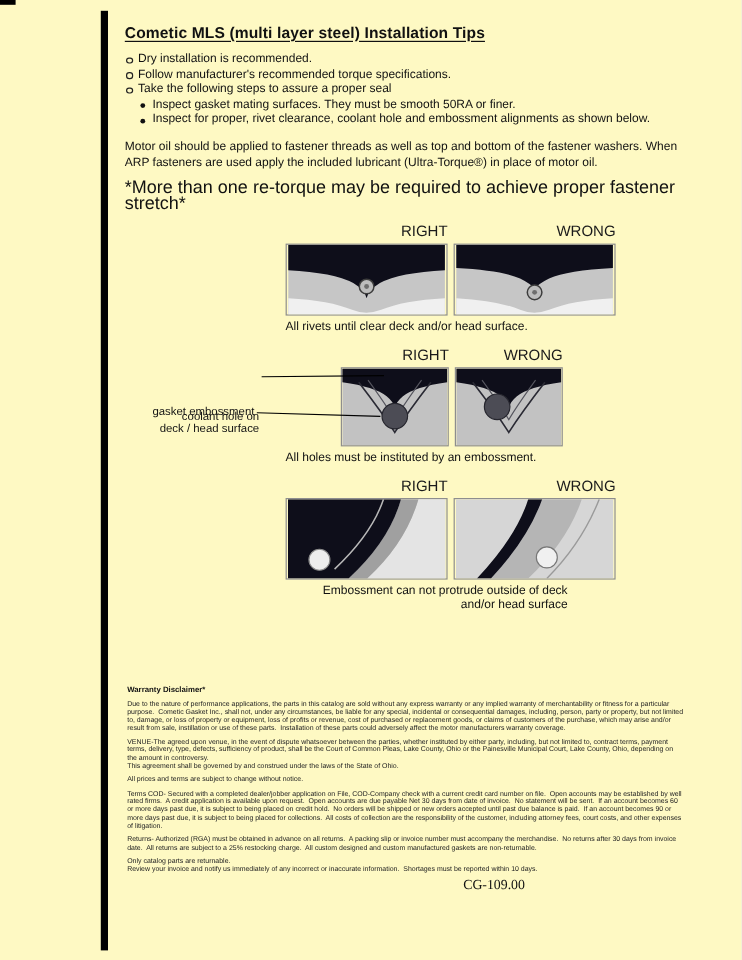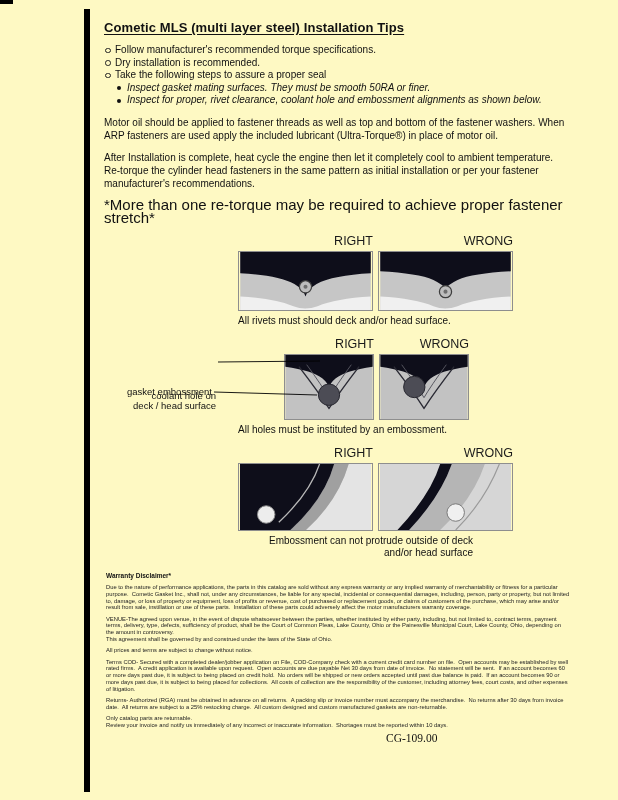--- a/index.html
+++ b/index.html
@@ -9,21 +9,21 @@
   .edge-mark { position:absolute; left:0; top:0; width:13px; height:4px; background:#000; }
   .left-bar { position:absolute; left:84px; top:9px; width:6px; height:783px; background:#000; }
   .content { position:absolute; left:104px; top:20px; width:468px; }
 
   h1.title { font-size:13px; font-weight:bold; text-decoration:underline; text-underline-offset:2px; margin-bottom:9px; letter-spacing:.1px; }
 
   ul { list-style:none; }
   ul.bullets > li { position:relative; padding-left:11px; font-size:10px; line-height:12.5px; }
   ul.bullets > li::before { content:""; position:absolute; left:1px; top:3.5px; width:3.5px; height:3.5px; border:1px solid #222; border-radius:50%; }
   ul.subs { margin-left:12px; }
-  ul.subs > li { position:relative; padding-left:11px; font-size:10px; line-height:12.5px;font-style:italic; }
+  ul.subs > li { position:relative; padding-left:11px; font-size:10px; line-height:12.5px; }
   ul.subs > li::before { content:""; position:absolute; left:1px; top:4.5px; width:4px; height:4px; background:#111; border-radius:50%; }
 
   h2.diesel { font-size:11px; font-weight:bold; margin-top:13px; }
   .para { font-size:10px; line-height:13px; margin-top:9px; width:462px; }
   .note { font-size:15px; line-height:13px; margin-top:8px; }
 
   .diagrams { margin-top:10px; }
   .rw-row { display:flex; gap:5px; margin-left:134px; font-size:12.5px; color:#1a1a1a; margin-bottom:3px; }
   .rw-row span { display:block; text-align:right; }
   .rw-row.wide span { width:135px; }
@@ -52,31 +52,30 @@
 <body>
 
 <div class="page">
   <div class="edge-mark"></div>
   <div class="left-bar"></div>
 
   <div class="content">
     <h1 class="title">Cometic MLS (multi layer steel) Installation Tips</h1>
 
     <ul class="bullets">
+      <li>Dry installation is recommended.</li>
       <li>Follow manufacturer's recommended torque specifications.</li>
-      <li>Dry installation is recommended.</li>
       <li>Take the following steps to assure a proper seal</li>
     </ul>
     <ul class="subs">
       <li>Inspect gasket mating surfaces.  They must be smooth 50RA or finer.</li>
       <li>Inspect for proper, rivet clearance, coolant hole and embossment alignments as shown below.</li>
     </ul>
 
     <p class="para">Motor oil should be applied to fastener threads as well as top and bottom of the fastener washers. When ARP fasteners are used apply the included lubricant (Ultra-Torque®) in place of motor oil.</p>
-    <p class="para">After Installation is complete, heat cycle the engine then let it completely cool to ambient temperature. Re-torque the cylinder head fasteners in the same pattern as initial installation or per your fastener manufacturer's recommendations.</p>
     <p class="note">*More than one re-torque may be required to achieve proper fastener stretch*</p>
 
     <div class="diagrams">
 
       <div class="rw-row wide">
         <span>RIGHT</span>
         <span>WRONG</span>
       </div>
       <div class="pair">
         <svg width="135" height="60" viewBox="0 0 135 60">
@@ -87,21 +86,21 @@
           <circle cx="67.5" cy="36" r="2.1" fill="#6e6e6e"></circle>
         </svg>
         <svg width="135" height="60" viewBox="0 0 135 60">
           <rect width="135" height="60" fill="#c6c6c6"></rect>
           <path d="M0,46 Q36,48 55,56 Q67,61 80,56 Q99,48 135,46 L135,60 L0,60 Z" fill="#f0f0f0"></path>
           <path d="M0,0 L135,0 L135,20 Q96,22 80,29 Q70,34 67.5,38 Q65,34 55,29 Q39,22 0,20 Z" fill="#0e0e1a"></path>
           <circle cx="67.5" cy="41" r="6.3" fill="#bdbdbd" stroke="#3d3d3d" stroke-width="1.3"></circle>
           <circle cx="67.5" cy="41" r="2.1" fill="#6e6e6e"></circle>
         </svg>
       </div>
-      <div class="caption">All rivets must should deck and/or head surface.</div>
+      <div class="caption">All rivets until clear deck and/or head surface.</div>
       <div class="row-gap"></div>
 
       <div class="rw-row narrow">
         <span>RIGHT</span>
         <span>WRONG</span>
       </div>
       <div class="row2-wrap">
         <div class="pair narrow">
           <svg width="90" height="66" viewBox="0 0 90 66">
             <rect width="90" height="66" fill="#c2c2c2"></rect>

